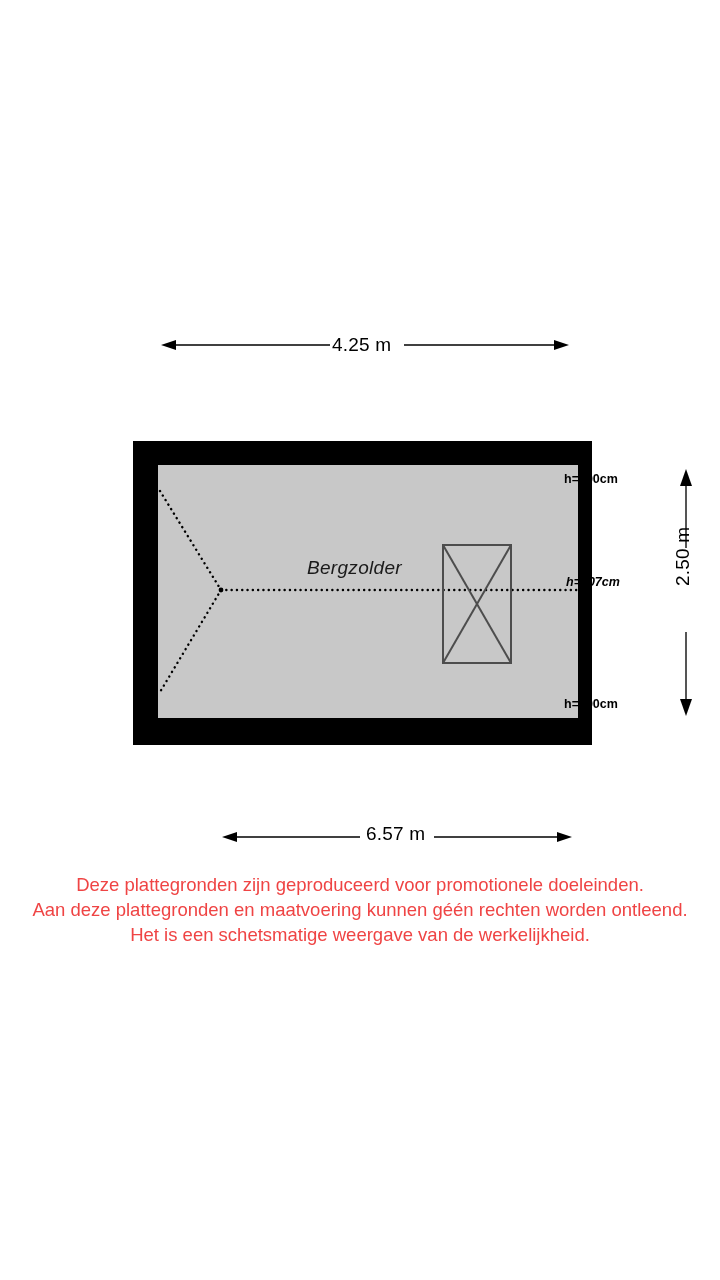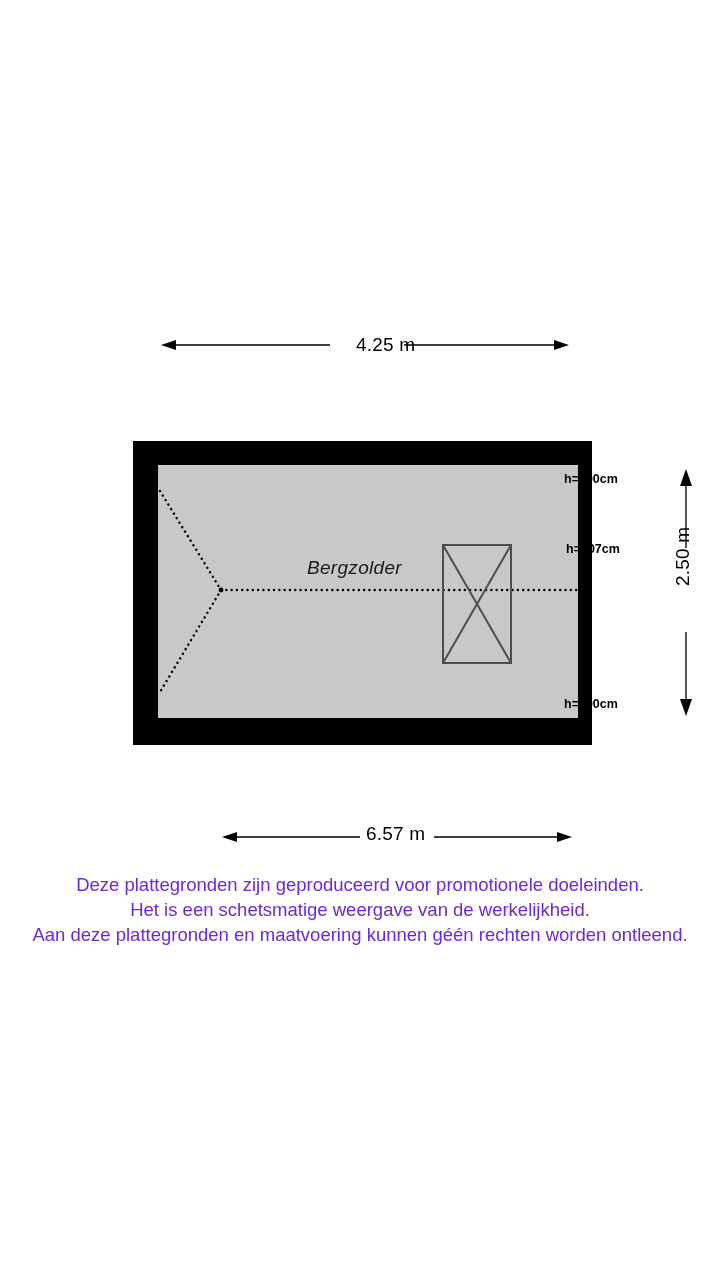--- a/index.html
+++ b/index.html
@@ -37,21 +37,21 @@
   .dim-label {
     position: absolute;
     font-family: "Liberation Sans", sans-serif;
     font-size: 19px;
     color: #000000;
     white-space: nowrap;
     letter-spacing: 0.2px;
   }
 
   #dim-top-label {
-    left: 356px;
+    left: 332px;
     top: 334px;
     text-align: center;
   }
 
   #dim-bottom-label {
     left: 366px;
     top: 823px;
   }
 
   #dim-right-label {
@@ -85,39 +85,40 @@
     padding-left: 48px;
   }
 
   #height-note-top {
     left: 516px;
     top: 472px;
   }
 
   #height-note-mid {
     left: 518px;
-    top: 542px;
+    top: 575px;
+    font-style: italic;
   }
 
   #height-note-bottom {
     left: 516px;
     top: 697px;
   }
 
   
   #disclaimer {
     position: absolute;
     left: 0;
     top: 872px;
     width: 720px;
     text-align: center;
     font-family: "Liberation Sans", sans-serif;
     font-size: 18.5px;
     line-height: 25px;
-    color: #6d28d9;
+    color: #ef4444;
   }
   #disclaimer .disclaimer-line {
     display: block;
     white-space: nowrap;
   }
 </style>
 </head>
 <body>
 
 <div id="floorplan-root">
@@ -189,17 +190,17 @@
   <div id="room-name">Bergzolder</div>
 
   <div class="height-note" id="height-note-top">h=000cm</div>
 
   <div class="height-note" id="height-note-mid">h=107cm</div>
 
   <div class="height-note" id="height-note-bottom">h=000cm</div>
 
   <div id="disclaimer">
     <span class="disclaimer-line">Deze plattegronden zijn geproduceerd voor promotionele doeleinden.</span>
+    <span class="disclaimer-line">Aan deze plattegronden en maatvoering kunnen géén rechten worden ontleend.</span>
     <span class="disclaimer-line">Het is een schetsmatige weergave van de werkelijkheid.</span>
-    <span class="disclaimer-line">Aan deze plattegronden en maatvoering kunnen géén rechten worden ontleend.</span>
   </div>
 
 </div>
 
 </body></html>

